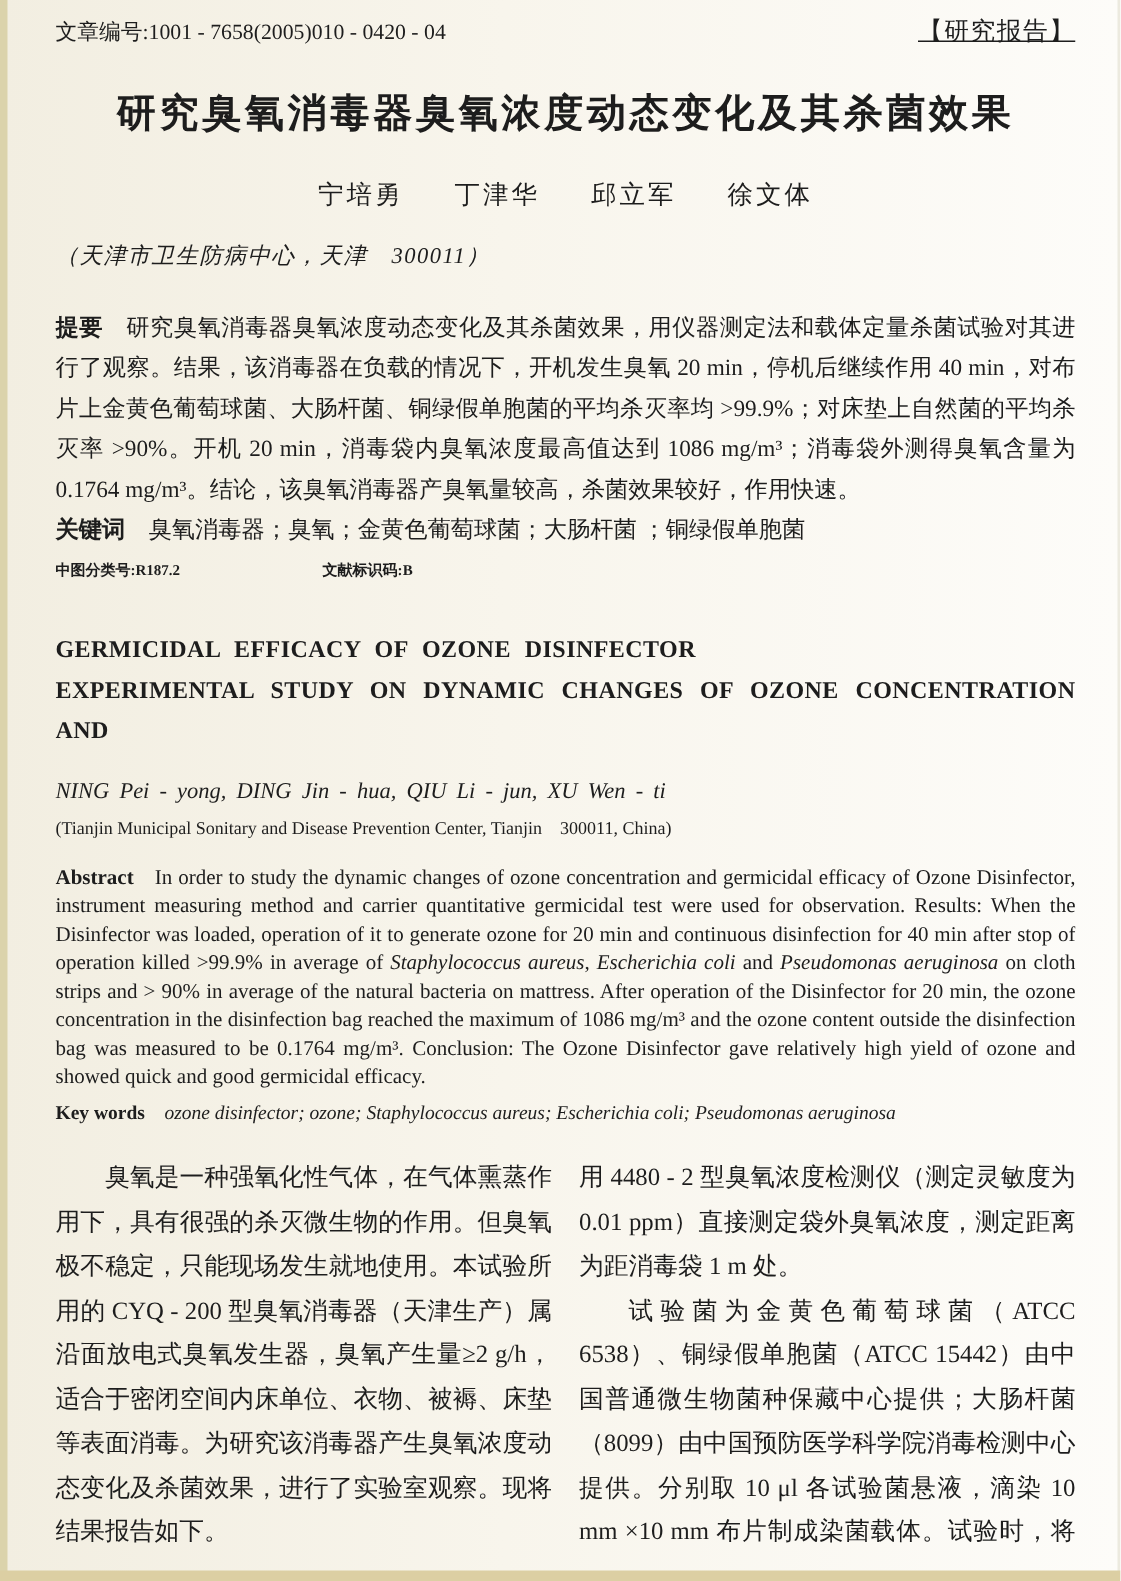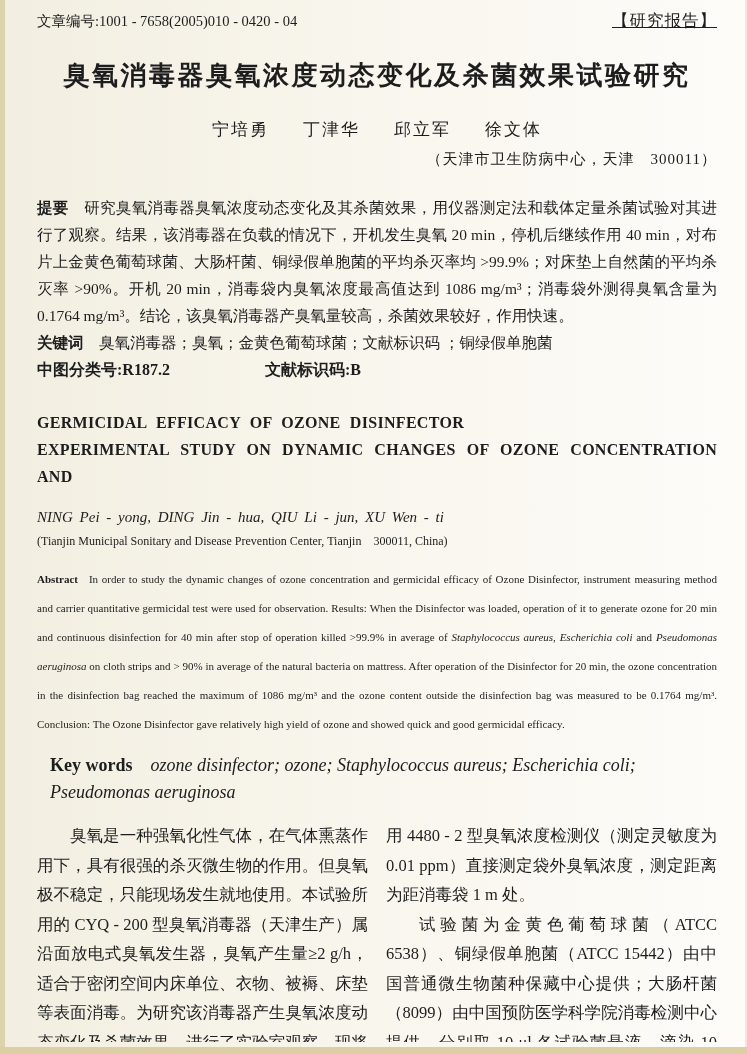--- a/index.html
+++ b/index.html
@@ -20,36 +20,36 @@
 
   .header-row{display:flex;justify-content:space-between;align-items:baseline;font-size:14.5px;}
   .report-tag{font-size:16.5px;letter-spacing:1px;text-decoration:underline;}
 
   .cn-title{
     margin:27px 0 0 0;text-align:center;font-size:26px;font-weight:bold;
     letter-spacing:2.5px;line-height:34px;
   }
   .authors{margin-top:25px;text-align:center;font-size:17px;letter-spacing:2px;font-family:Liberation Serif, serif;}
   .authors span{margin:0 17px;}
-  .affil{margin-top:9px;text-align:right;font-size:15px;letter-spacing:1px;}
+  .affil{margin-top:20px;text-align:left;font-size:15px;letter-spacing:1px;font-style:italic;}
 
   .cn-abstract{margin:25px 0 0 0;font-size:15.5px;line-height:27px;text-align:justify;}
   .lbl{font-weight:bold;margin-right:1em;}
   .kw{margin:0;font-size:15.5px;line-height:27px;}
-  .clc{margin:0;font-size:16px;line-height:27px;font-weight:bold;}
+  .clc{margin:0;font-size:10px;line-height:27px;font-weight:bold;}
   .clc .gap{display:inline-block;width:95px;}
 
   .en-title{margin-top:26px;font-size:16px;font-weight:bold;line-height:27px;
     letter-spacing:.3px;word-spacing:5px;text-align:justify;}
   .it{font-style:italic;}
   .en-authors{margin-top:19px;font-size:15px;word-spacing:3px;}
   .en-affil{margin-top:7px;font-size:12px;}
 
-  .en-abstract{margin:15px 0 0 0;font-size:11px;line-height:29px;text-align:justify;}
-  .en-kw{margin:13px;font-size:18px;line-height:27px;}
+  .en-abstract{margin:15px 0 0 0;font-size:14px;line-height:19px;text-align:justify;}
+  .en-kw{margin:0;font-size:13px;line-height:27px;}
 
   .columns{display:flex;gap:18px;margin-top:15px;}
   .col{flex:1 1 0;font-size:16.5px;line-height:29.5px;text-align:justify;}
   .col p{margin:0;}
   .col p.ind{text-indent:2em;}
   .sub{margin:0;font-size:16.5px;font-weight:normal;}
 </style>
 </head>
 <body>
 
@@ -58,34 +58,34 @@
   <div class="border-right"></div>
   <div class="border-bottom"></div>
 
   <div class="content">
 
     <div class="header-row">
       <span class="article-no">文章编号:1001 - 7658(2005)010 - 0420 - 04</span>
       <span class="report-tag">【研究报告】</span>
     </div>
 
-    <h1 class="cn-title">臭氧消毒器臭氧浓度动态变化及杀菌效果试验研究</h1>
+    <h1 class="cn-title">研究臭氧消毒器臭氧浓度动态变化及其杀菌效果</h1>
 
     <div class="authors">
       <span>宁培勇</span><span>丁津华</span><span>邱立军</span><span>徐文体</span>
     </div>
 
     <div class="affil">（天津市卫生防病中心，天津　300011）</div>
 
     <p class="cn-abstract">
       <b class="lbl">提要</b><span>研究臭氧消毒器臭氧浓度动态变化及其杀菌效果，用仪器测定法和载体定量杀菌试验对其进行了观察。结果，该消毒器在负载的情况下，开机发生臭氧 20 min，停机后继续作用 40 min，对布片上金黄色葡萄球菌、大肠杆菌、铜绿假单胞菌的平均杀灭率均 &gt;99.9%；对床垫上自然菌的平均杀灭率 &gt;90%。开机 20 min，消毒袋内臭氧浓度最高值达到 1086 mg/m³；消毒袋外测得臭氧含量为 0.1764 mg/m³。结论，该臭氧消毒器产臭氧量较高，杀菌效果较好，作用快速。</span>
     </p>
 
     <p class="kw">
-      <b class="lbl">关键词</b><span>臭氧消毒器；臭氧；金黄色葡萄球菌；文献标识码 ；铜绿假单胞菌</span>
+      <b class="lbl">关键词</b><span>臭氧消毒器；臭氧；金黄色葡萄球菌；大肠杆菌 ；铜绿假单胞菌</span>
     </p>
 
     <p class="clc">
       <span>中图分类号:</span><span>R187.2</span><span class="gap"></span><span>文献标识码:</span><span>B</span>
     </p>
 
     <div class="en-title">
       <div>GERMICIDAL EFFICACY OF OZONE DISINFECTOR</div>
       <div>EXPERIMENTAL STUDY ON DYNAMIC CHANGES OF OZONE CONCENTRATION AND</div>
     </div>

